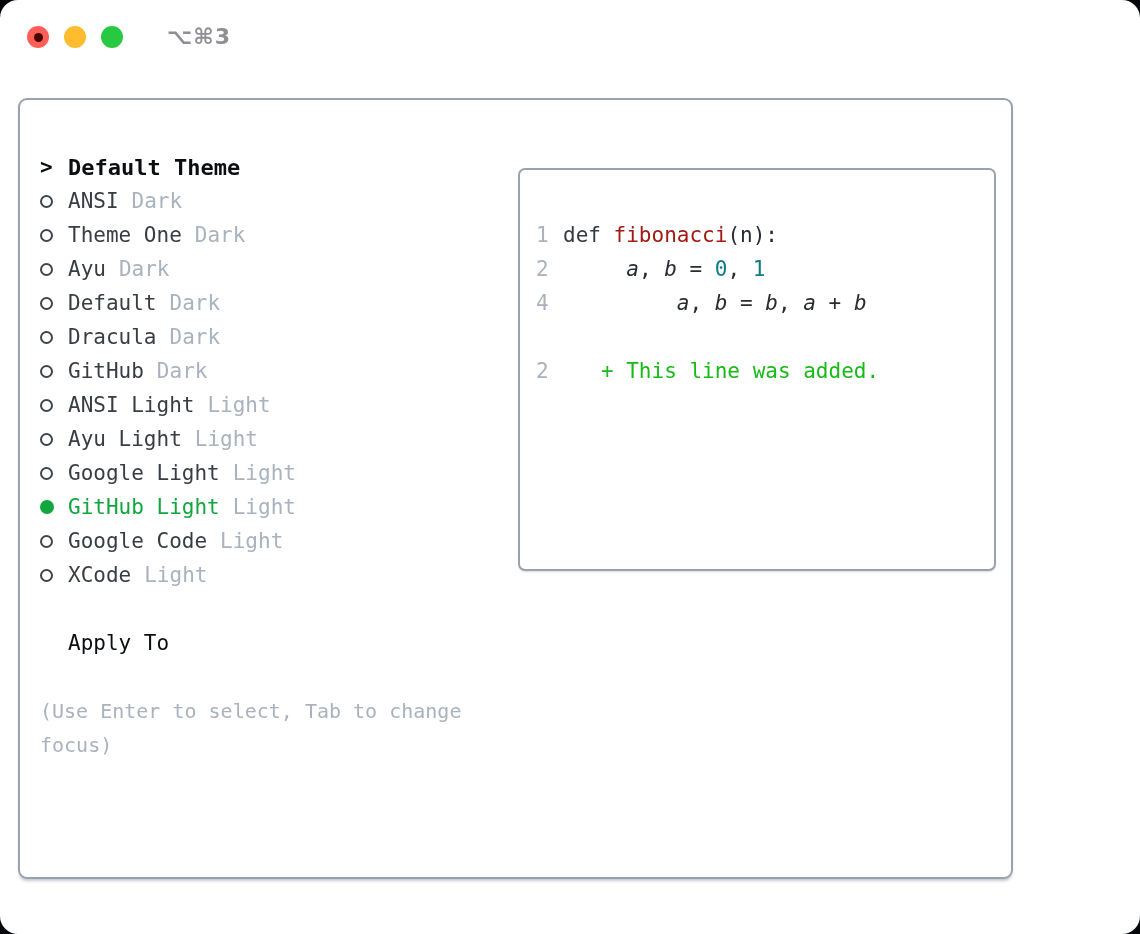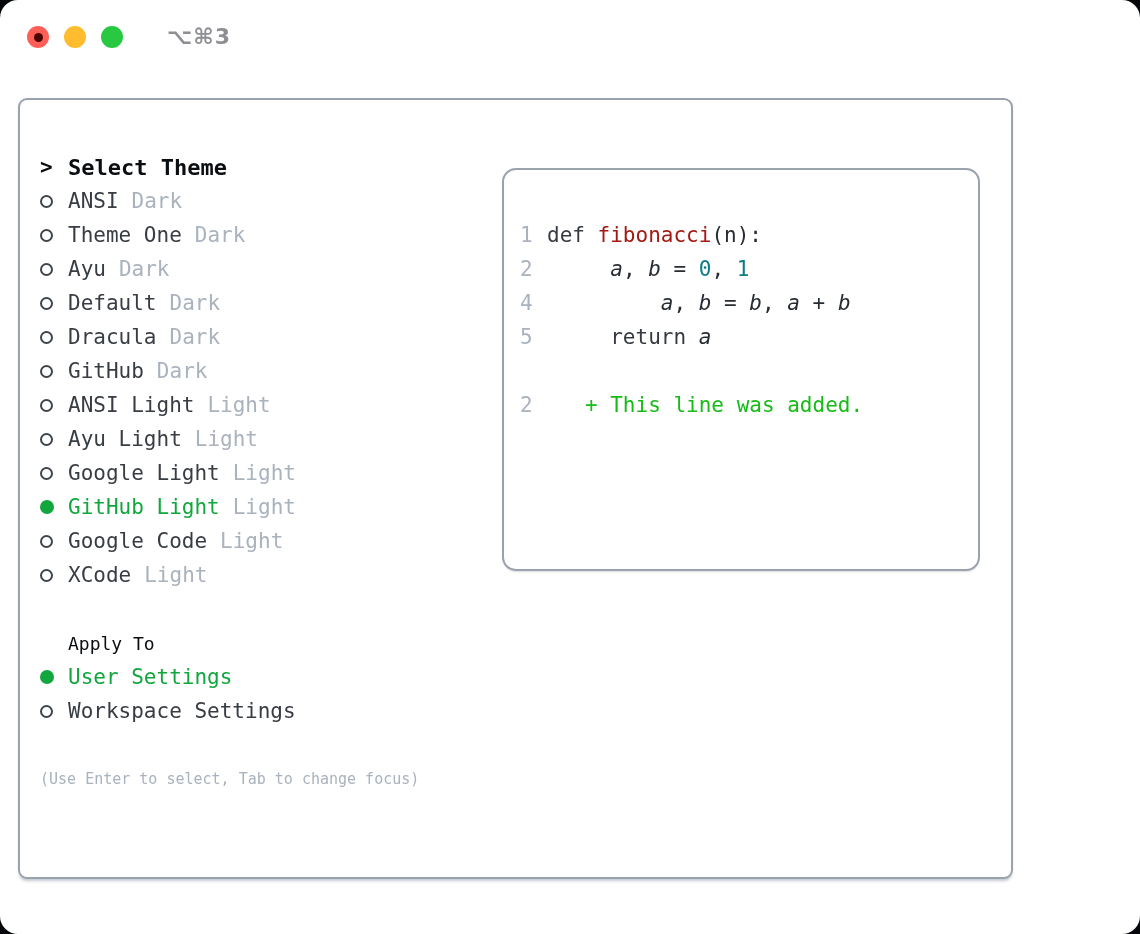--- a/index.html
+++ b/index.html
@@ -33,35 +33,35 @@
     display:flex; align-items:flex-start; padding:50px 0 0 20px;
   }
   .col-left  { width:462px; flex:none; }
   .col-right { flex:none; }
 
   .row { height:34px; display:flex; align-items:center; font-size:21px; white-space:pre; }
   .row.spacer { height:34px; }
   .marker { width:28px; flex:none; display:flex; align-items:center; }
   .prompt-ch { font-weight:bold; color:#0b0e11; font-size:21px; }
   .h-main { font-weight:bold; color:#0b0e11; font-size:22px; }
-  .h-sub  { color:#0b0e11; font-size:18px; }
+  .h-sub  { color:#0b0e11; font-size:21px; }
 
   .radio { width:13px; height:13px; border:2px solid #3f454d; border-radius:50%; }
   .radio.sel { width:14px; height:14px; border:none; background:var(--accent-green); }
 
   .tname { color:var(--text-dark); }
   .tname.sel { color:var(--accent-green); }
   .tvariant { color:var(--muted-gray); margin-left:13px; }
 
-  .hint { width:438px; margin-top:0; color:var(--muted-gray); font-size:15px; line-height:34px; }
+  .hint { width:438px; margin-top:0; color:var(--muted-gray); font-size:20px; line-height:34px; }
 
   
   .pbox {
-    margin-left:0; margin-top:18px; width:478px; height:403px;
-    border:2px solid var(--panel-border); border-radius:14px; background:#fff;
+    margin-left:16px; margin-top:18px; width:478px; height:403px;
+    border:2px solid var(--panel-border); border-radius:7px; background:#fff;
     padding:48px 0 0 16px;
     box-shadow:0 2px 2px -1px rgba(160,168,178,.4);
   }
   .pline { height:34px; line-height:34px; font-size:21px; white-space:pre; }
   .ln { display:inline-block; width:27px; color:var(--muted-gray); }
 
   .s-kw      { color:#363b42; }
   .s-plain   { color:#272c33; }
   .s-fn      { color:var(--function-red); }
   .s-num     { color:var(--number-teal); }
@@ -85,21 +85,21 @@
       <span class="light green"></span>
     </div>
     <div class="win-title">⌥⌘3</div>
   </div>
 
   <div class="panel">
 
     <div class="col-left">
       <div class="row">
         <span class="marker"><span class="prompt-ch">&gt;</span></span>
-        <span class="h-main">Select Theme</span>
+        <span class="h-main">Default Theme</span>
       </div>
 
       <div id="theme-list">
           <div class="row"><span class="marker"><span class="radio"></span></span><span class="tname">ANSI</span><span class="tvariant">Dark</span></div>
           <div class="row"><span class="marker"><span class="radio"></span></span><span class="tname">Theme One</span><span class="tvariant">Dark</span></div>
           <div class="row"><span class="marker"><span class="radio"></span></span><span class="tname">Ayu</span><span class="tvariant">Dark</span></div>
           <div class="row"><span class="marker"><span class="radio"></span></span><span class="tname">Default</span><span class="tvariant">Dark</span></div>
           <div class="row"><span class="marker"><span class="radio"></span></span><span class="tname">Dracula</span><span class="tvariant">Dark</span></div>
           <div class="row"><span class="marker"><span class="radio"></span></span><span class="tname">GitHub</span><span class="tvariant">Dark</span></div>
           <div class="row"><span class="marker"><span class="radio"></span></span><span class="tname">ANSI Light</span><span class="tvariant">Light</span></div>
@@ -110,37 +110,32 @@
           <div class="row"><span class="marker"><span class="radio"></span></span><span class="tname">XCode</span><span class="tvariant">Light</span></div>
         </div>
 
       <div class="row spacer"></div>
 
       <div class="row">
         <span class="marker"></span>
         <span class="h-sub">Apply To</span>
       </div>
 
-      <div id="apply-list">
-          <div class="row"><span class="marker"><span class="radio sel"></span></span><span class="tname sel">User Settings</span></div>
-          <div class="row"><span class="marker"><span class="radio"></span></span><span class="tname">Workspace Settings</span></div>
-        </div>
 
       <div class="row spacer"></div>
 
       <div class="hint">(Use Enter to select, Tab to change focus)</div>
     </div>
 
     <div class="col-right">
       <div class="pbox">
         <div id="code-area">
             <div class="pline"><span class="ln">1</span><span class="lc"><span class="s-kw">def </span><span class="s-fn">fibonacci</span><span class="s-plain">(n):</span></span></div>
             <div class="pline"><span class="ln">2</span><span class="lc"><span class="s-plain">     </span><span class="s-var">a</span><span class="s-plain">, </span><span class="s-var">b</span><span class="s-plain"> = </span><span class="s-num">0</span><span class="s-plain">, </span><span class="s-num">1</span></span></div>
             <div class="pline"><span class="ln">4</span><span class="lc"><span class="s-plain">         </span><span class="s-var">a</span><span class="s-plain">, </span><span class="s-var">b</span><span class="s-plain"> = </span><span class="s-var">b</span><span class="s-plain">, </span><span class="s-var">a</span><span class="s-plain"> + </span><span class="s-var">b</span></span></div>
-            <div class="pline"><span class="ln">5</span><span class="lc"><span class="s-plain">     </span><span class="s-kw">return</span><span class="s-plain"> </span><span class="s-var">a</span></span></div>
             <div class="pline"></div>
             <div class="pline"><span class="ln">2</span><span class="lc"><span class="s-added">   + This line was added.</span></span></div>
           </div>
       </div>
     </div>
 
   </div>
 </div>
 
 </body></html>

